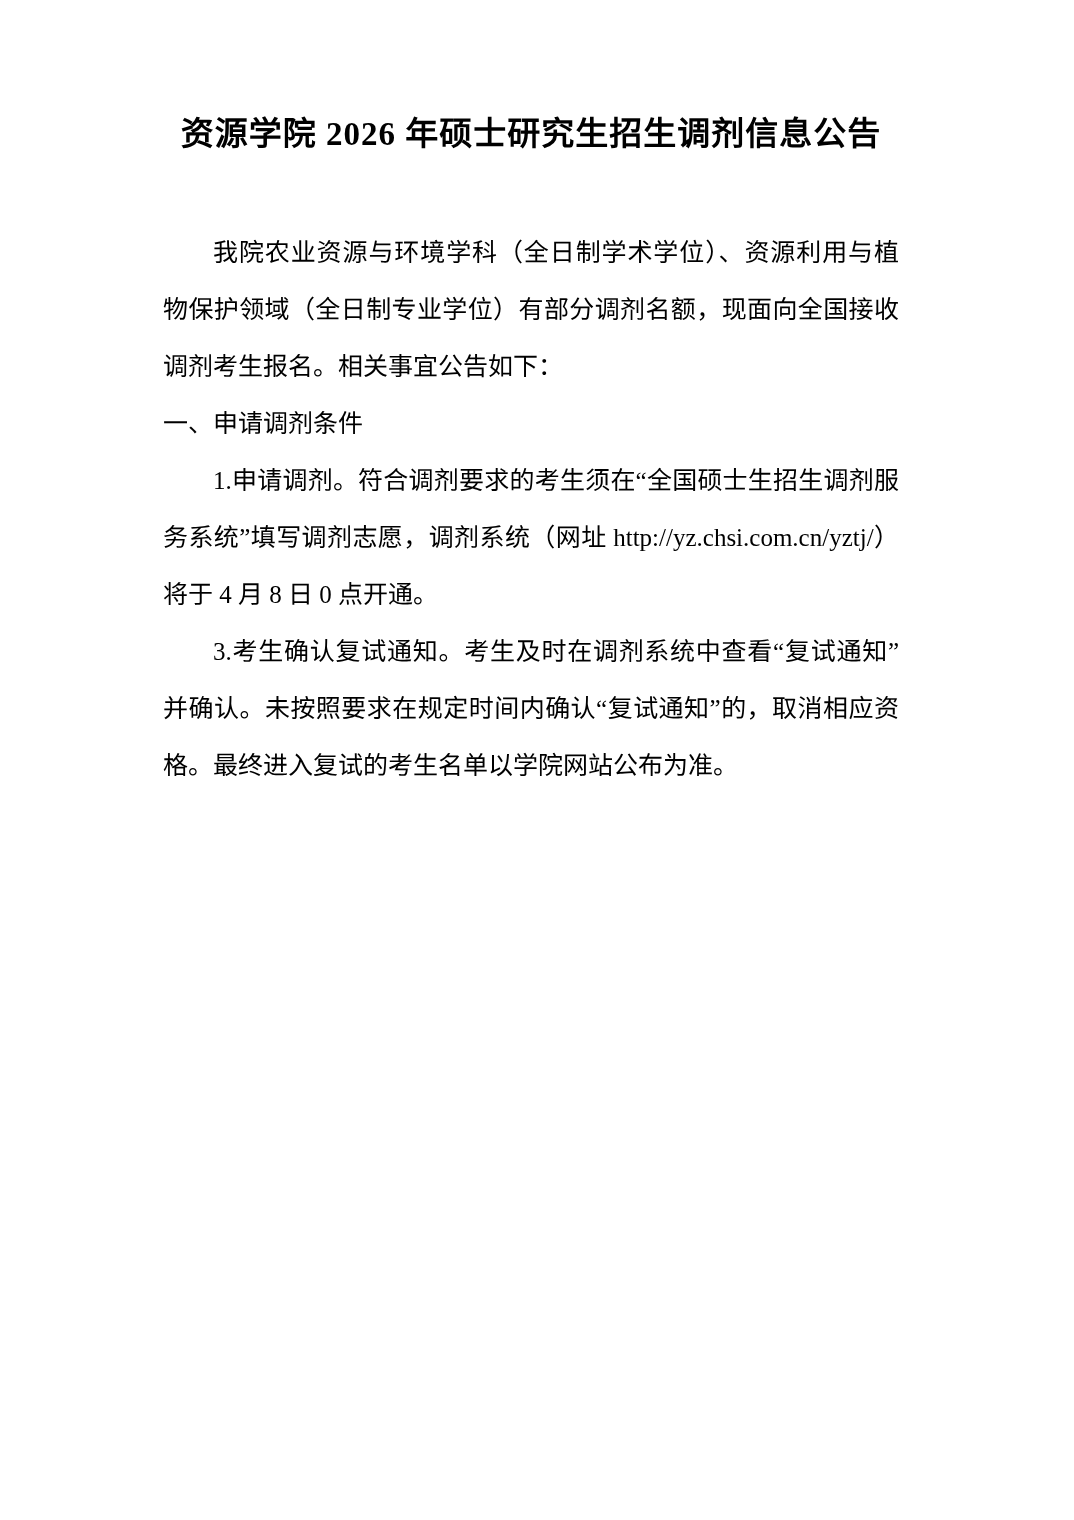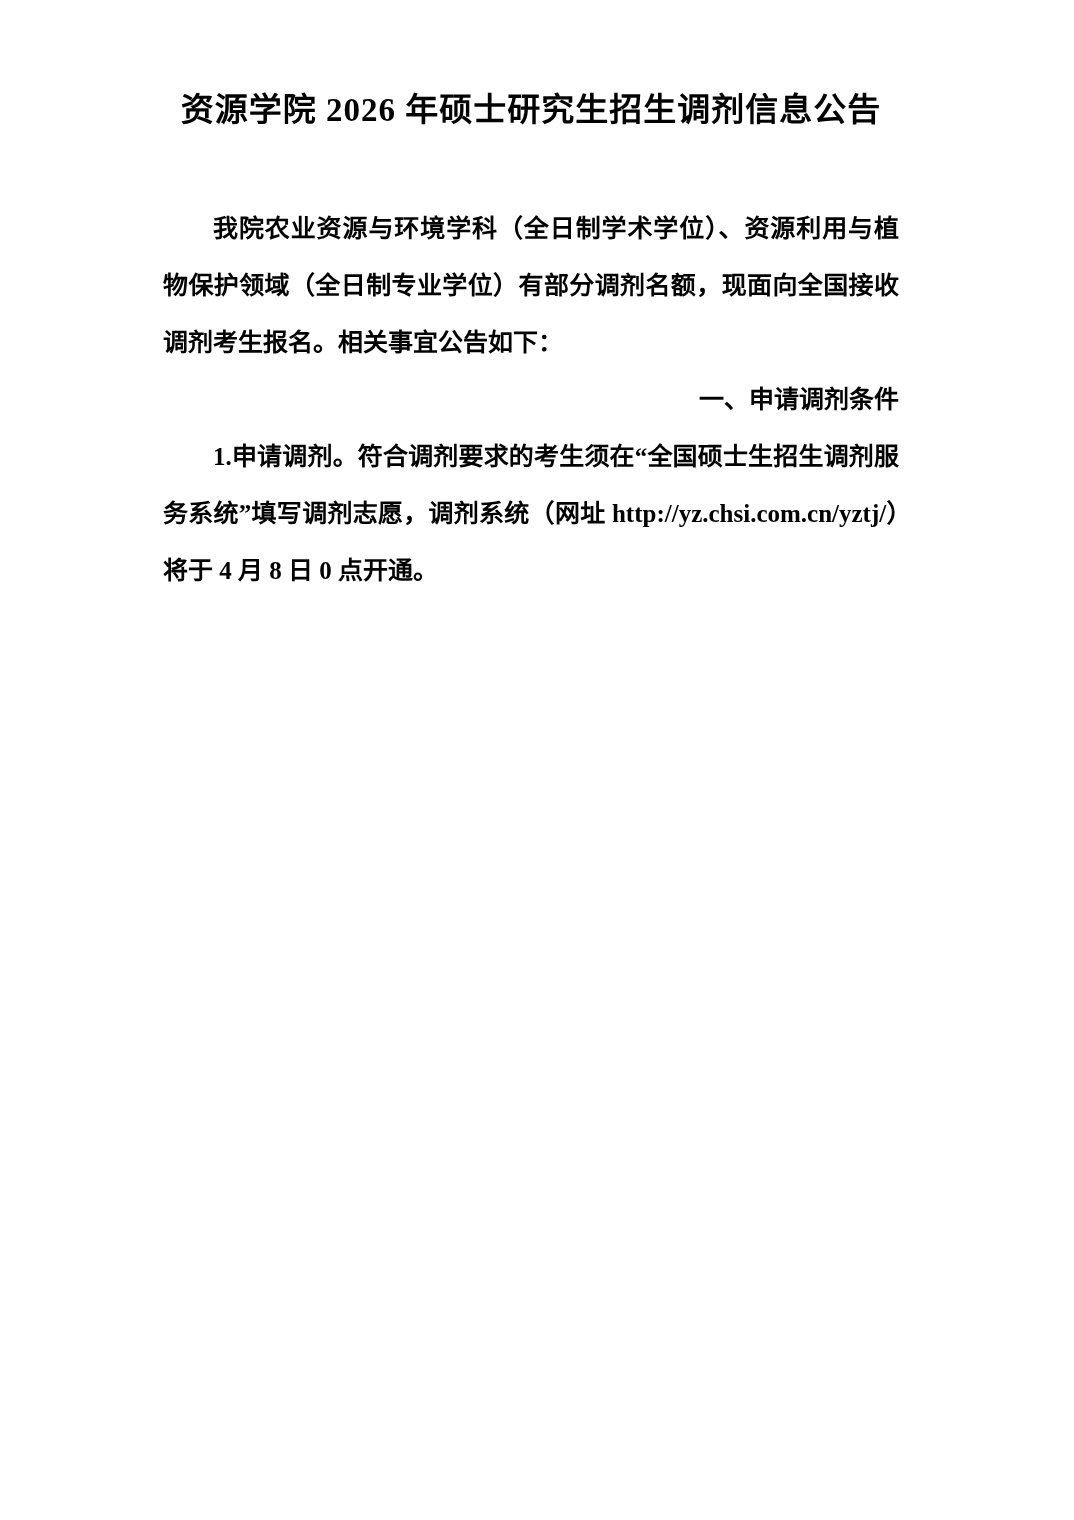--- a/index.html
+++ b/index.html
@@ -12,64 +12,64 @@
     height: 1520px;
     overflow: hidden;
     font-family: "Liberation Serif", "DejaVu Serif", serif;
     color: #000000;
     -webkit-font-smoothing: antialiased;
   }
   .page {
     box-sizing: border-box;
     width: 1074px;
     height: 1520px;
-    padding: 88px 175px 0 163px;
+    padding: 112px 175px 0 163px;
     background: #ffffff;
   }
   .doc-title {
     margin: 0 0 68px 0;
     font-size: 33px;
     line-height: 44px;
     font-weight: bold;
     text-align: center;
     letter-spacing: 1px;
     white-space: nowrap;
   }
   .doc-body {
     font-size: 25px;
     line-height: 57px;
     text-align: justify;
     text-justify: inter-character;
     word-break: break-all;
     overflow-wrap: anywhere;
-    font-weight: bold;
   }
   .doc-body p {
     margin: 0;
     padding: 0;
   }
   p.para {
     text-indent: 2em;
   }
   p.section-heading {
     text-indent: 0;
-    text-align: right;
+    text-align: left;
   }
 </style>
 </head>
 <body>
 
 <div class="page">
   <h1 class="doc-title">资源学院 2026 年硕士研究生招生调剂信息公告</h1>
 
   <div class="doc-body">
     <p class="para">我院农业资源与环境学科（全日制学术学位）、资源利用与植物保护领域（全日制专业学位）有部分调剂名额，现面向全国接收调剂考生报名。相关事宜公告如下：</p>
 
     <p class="section-heading">一、申请调剂条件</p>
 
 
 
 
     <p class="para">1.申请调剂。符合调剂要求的考生须在“全国硕士生招生调剂服务系统”填写调剂志愿，调剂系统（网址 http://yz.chsi.com.cn/yztj/）将于 4 月 8 日 0 点开通。</p>
 
 
+    <p class="para">3.考生确认复试通知。考生及时在调剂系统中查看“复试通知”并确认。未按照要求在规定时间内确认“复试通知”的，取消相应资格。最终进入复试的考生名单以学院网站公布为准。</p>
   </div>
 </div>
 
 </body></html>

